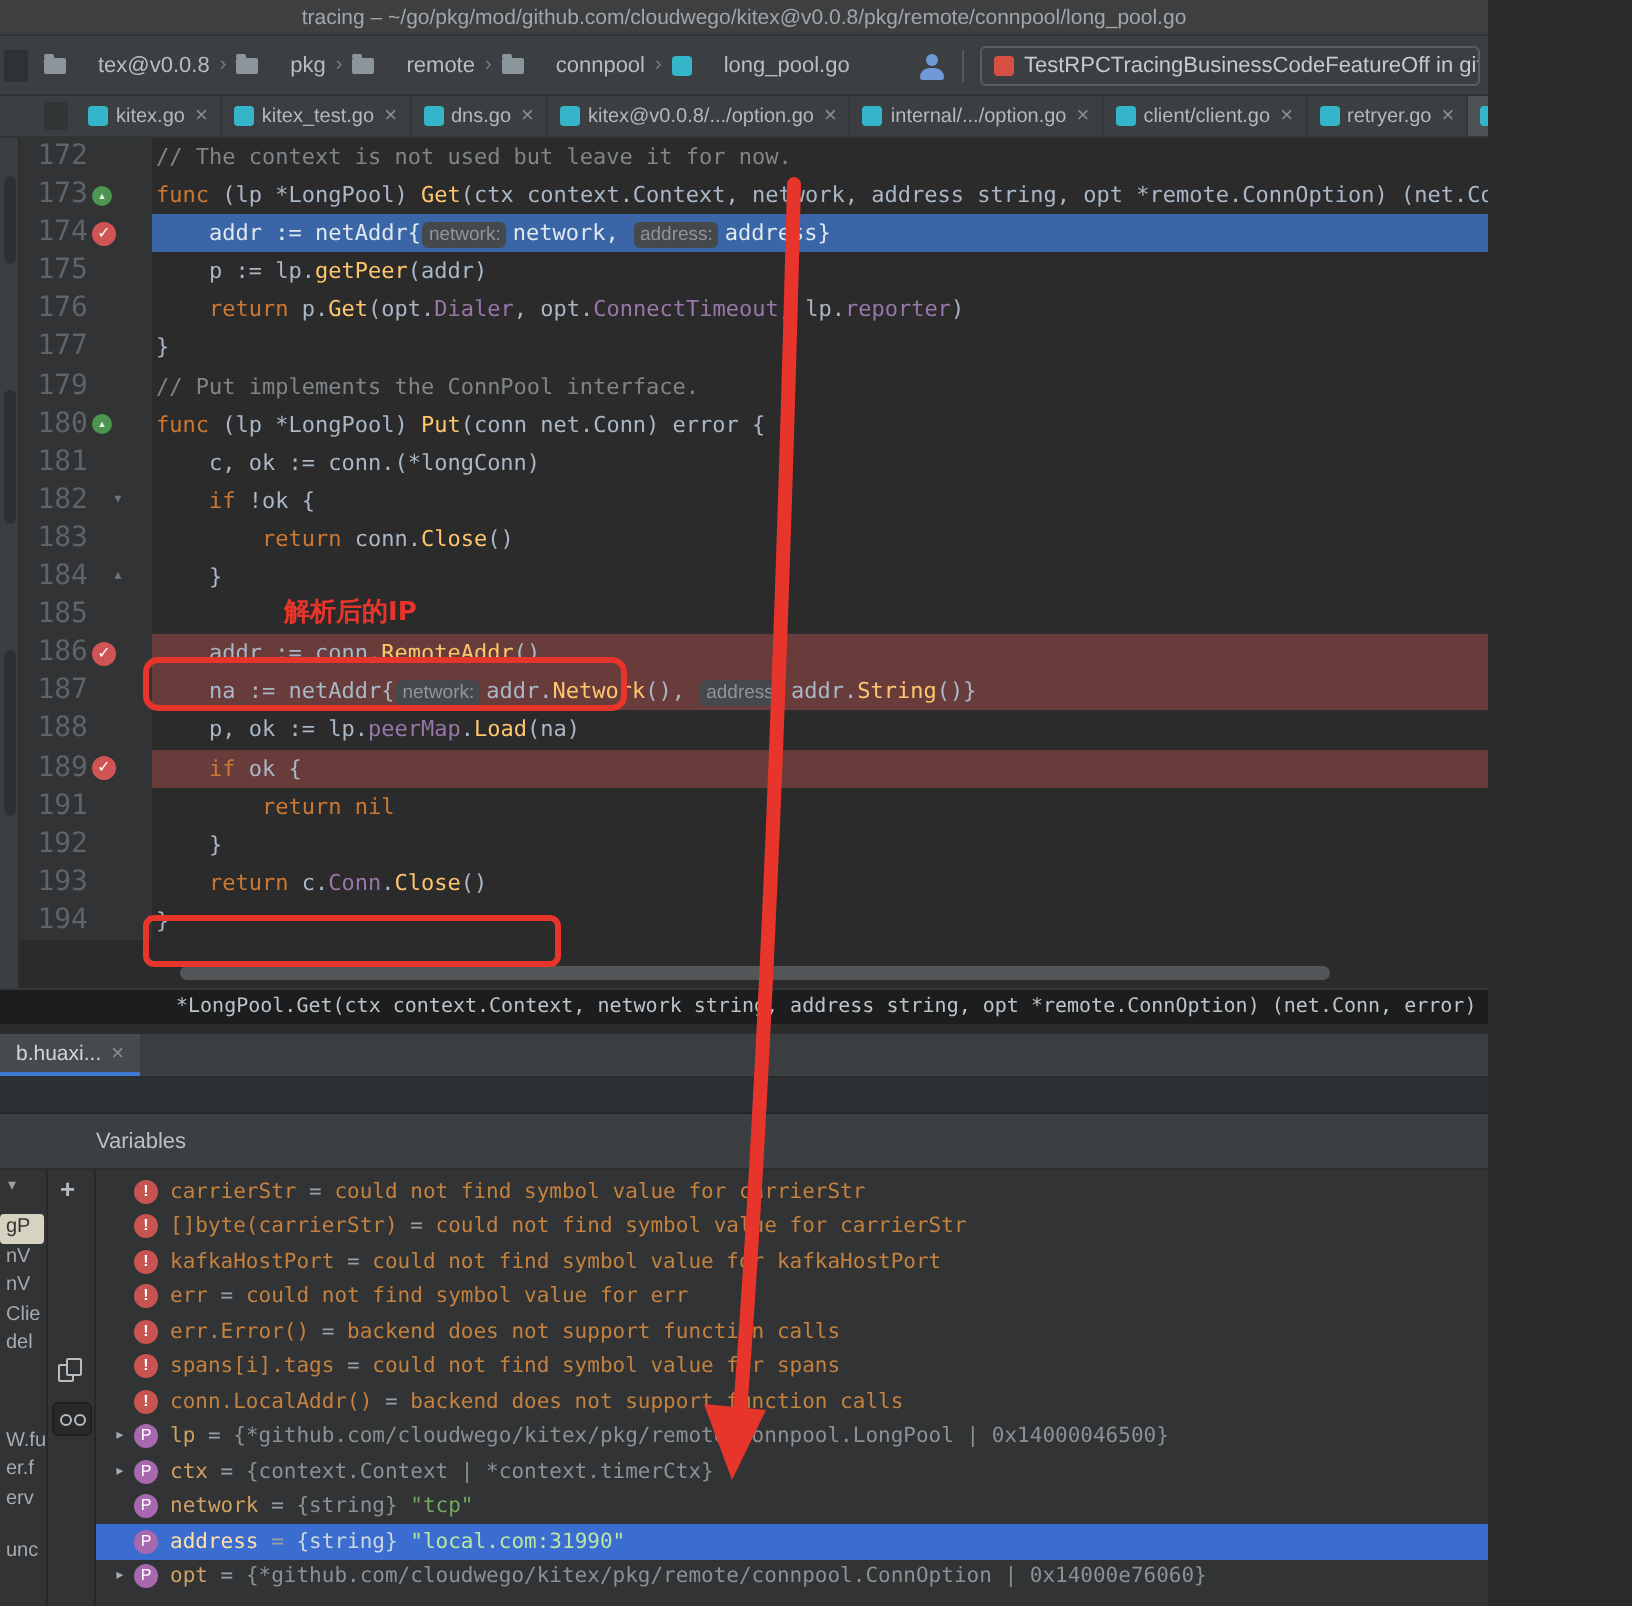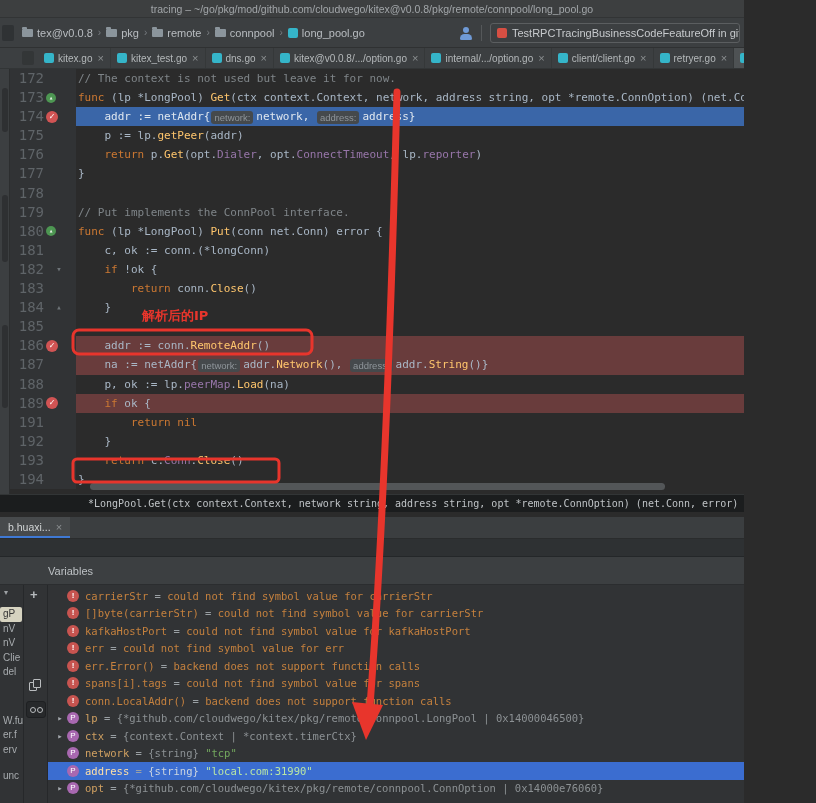--- a/index.html
+++ b/index.html
@@ -6,21 +6,21 @@
   html,body{width:816px;height:803px;overflow:hidden;background:#2b2b2b;font-family:"Liberation Sans",sans-serif;-webkit-user-select:none;user-select:none}
   .app{position:relative;width:744px;height:803px;background:#e5e5e5}
 
   
   .titlebar{height:18px;background:#3d3f40;border-bottom:1px solid #323435;display:flex;align-items:center;justify-content:center;font-size:10.5px;color:#a2a6a9;white-space:nowrap;overflow:hidden}
 
   
   .navbar{height:30px;background:#3c3f41;border-bottom:1px solid #2f3132;display:flex;align-items:center;padding:0 4px 0 2px}
   .navdock{width:12px;height:16px;background:#2f3234;border-radius:2px;margin-right:5px;flex:none}
   .crumbs{display:flex;align-items:center;gap:1px;flex:1;min-width:0;overflow:hidden}
-  .crumb{display:flex;align-items:center;gap:4px;padding:0 3px;color:#b9bdc1;font-size:11px;white-space:nowrap}
+  .crumb{display:flex;align-items:center;gap:16px;padding:0 3px;color:#b9bdc1;font-size:11px;white-space:nowrap}
   .crumb-sep{color:#787c80;font-size:10px;padding:0 1px}
   .folder-icon{position:relative;width:11px;height:8px;background:#8b959c;border-radius:1px;flex:none}
   .folder-icon::before{content:'';position:absolute;top:-2px;left:0;width:5px;height:2px;background:#8b959c;border-radius:1px 1px 0 0}
   .go-icon{width:10px;height:10px;border-radius:2px;background:#35b5c9;flex:none;color:#fff;font-size:6px;line-height:10px;text-align:center;font-weight:bold}
   .navright{display:flex;align-items:center;gap:8px;flex:none}
   .user-icon{position:relative;width:14px;height:14px;display:inline-block}
   .user-icon::before{content:'';position:absolute;top:1px;left:4px;width:6px;height:6px;border-radius:50%;background:#6f9ad6}
   .user-icon::after{content:'';position:absolute;bottom:0;left:1px;width:12px;height:6px;border-radius:6px 6px 2px 2px;background:#6f9ad6}
   .nav-sep{width:1px;height:16px;background:#55585a}
   .run-chip{display:flex;align-items:center;gap:5px;border:1px solid #5b5e60;border-radius:3px;height:20px;padding:0 6px;white-space:nowrap;font-size:11px;color:#c7cacd;overflow:hidden;max-width:250px}
@@ -98,21 +98,21 @@
   .v-op{color:#9aa0a4}
   .v-type{color:#8c9194}
   .v-str{color:#73a85e}
   .vsel .v-name{color:#ffe0a6}
   .vsel .v-type{color:#cdd6df}
   .vsel .v-str{color:#b9e6a4}
   .vsel .vchev{color:#fff}
 
   
   .anno-svg{position:absolute;left:0;top:0;width:816px;height:803px;pointer-events:none;z-index:60}
-  .anno-label{position:absolute;left:142px;top:307px;color:#e8352c;font-size:13px;font-weight:bold;z-index:61;pointer-events:none;font-family:"DejaVu Sans",sans-serif}
+  .anno-label{position:absolute;left:142px;top:297px;color:#e8352c;font-size:13px;font-weight:bold;z-index:61;pointer-events:none;font-family:"DejaVu Sans",sans-serif}
 </style>
 </head>
 <body>
 
 <div class="app">
 
   <div class="titlebar">
     <span>tracing – ~/go/pkg/mod/github.com/cloudwego/kitex@v0.0.8/pkg/remote/connpool/long_pool.go</span>
   </div>
 
@@ -242,27 +242,20 @@
               <span class="gicon"></span>
             </span>
             <span class="ctext"><span class="c-kw">    return</span><span class="c-pl"> p.</span><span class="c-fn">Get</span><span class="c-pl">(opt.</span><span class="c-fld">Dialer</span><span class="c-pl">, opt.</span><span class="c-fld">ConnectTimeout</span><span class="c-pl">, lp.</span><span class="c-fld">reporter</span><span class="c-pl">)</span></span>
           </div>
           <div class="crow">
             <span class="gut">
               <span class="lnum">177</span>
               <span class="gicon"></span>
             </span>
             <span class="ctext"><span class="c-pl">}</span></span>
-          </div>
-          <div class="crow">
-            <span class="gut">
-              <span class="lnum">178</span>
-              <span class="gicon"></span>
-            </span>
-            <span class="ctext"></span>
           </div>
           <div class="crow">
             <span class="gut">
               <span class="lnum">179</span>
               <span class="gicon"></span>
             </span>
             <span class="ctext"><span class="c-com">// Put implements the ConnPool interface.</span></span>
           </div>
           <div class="crow">
             <span class="gut">

